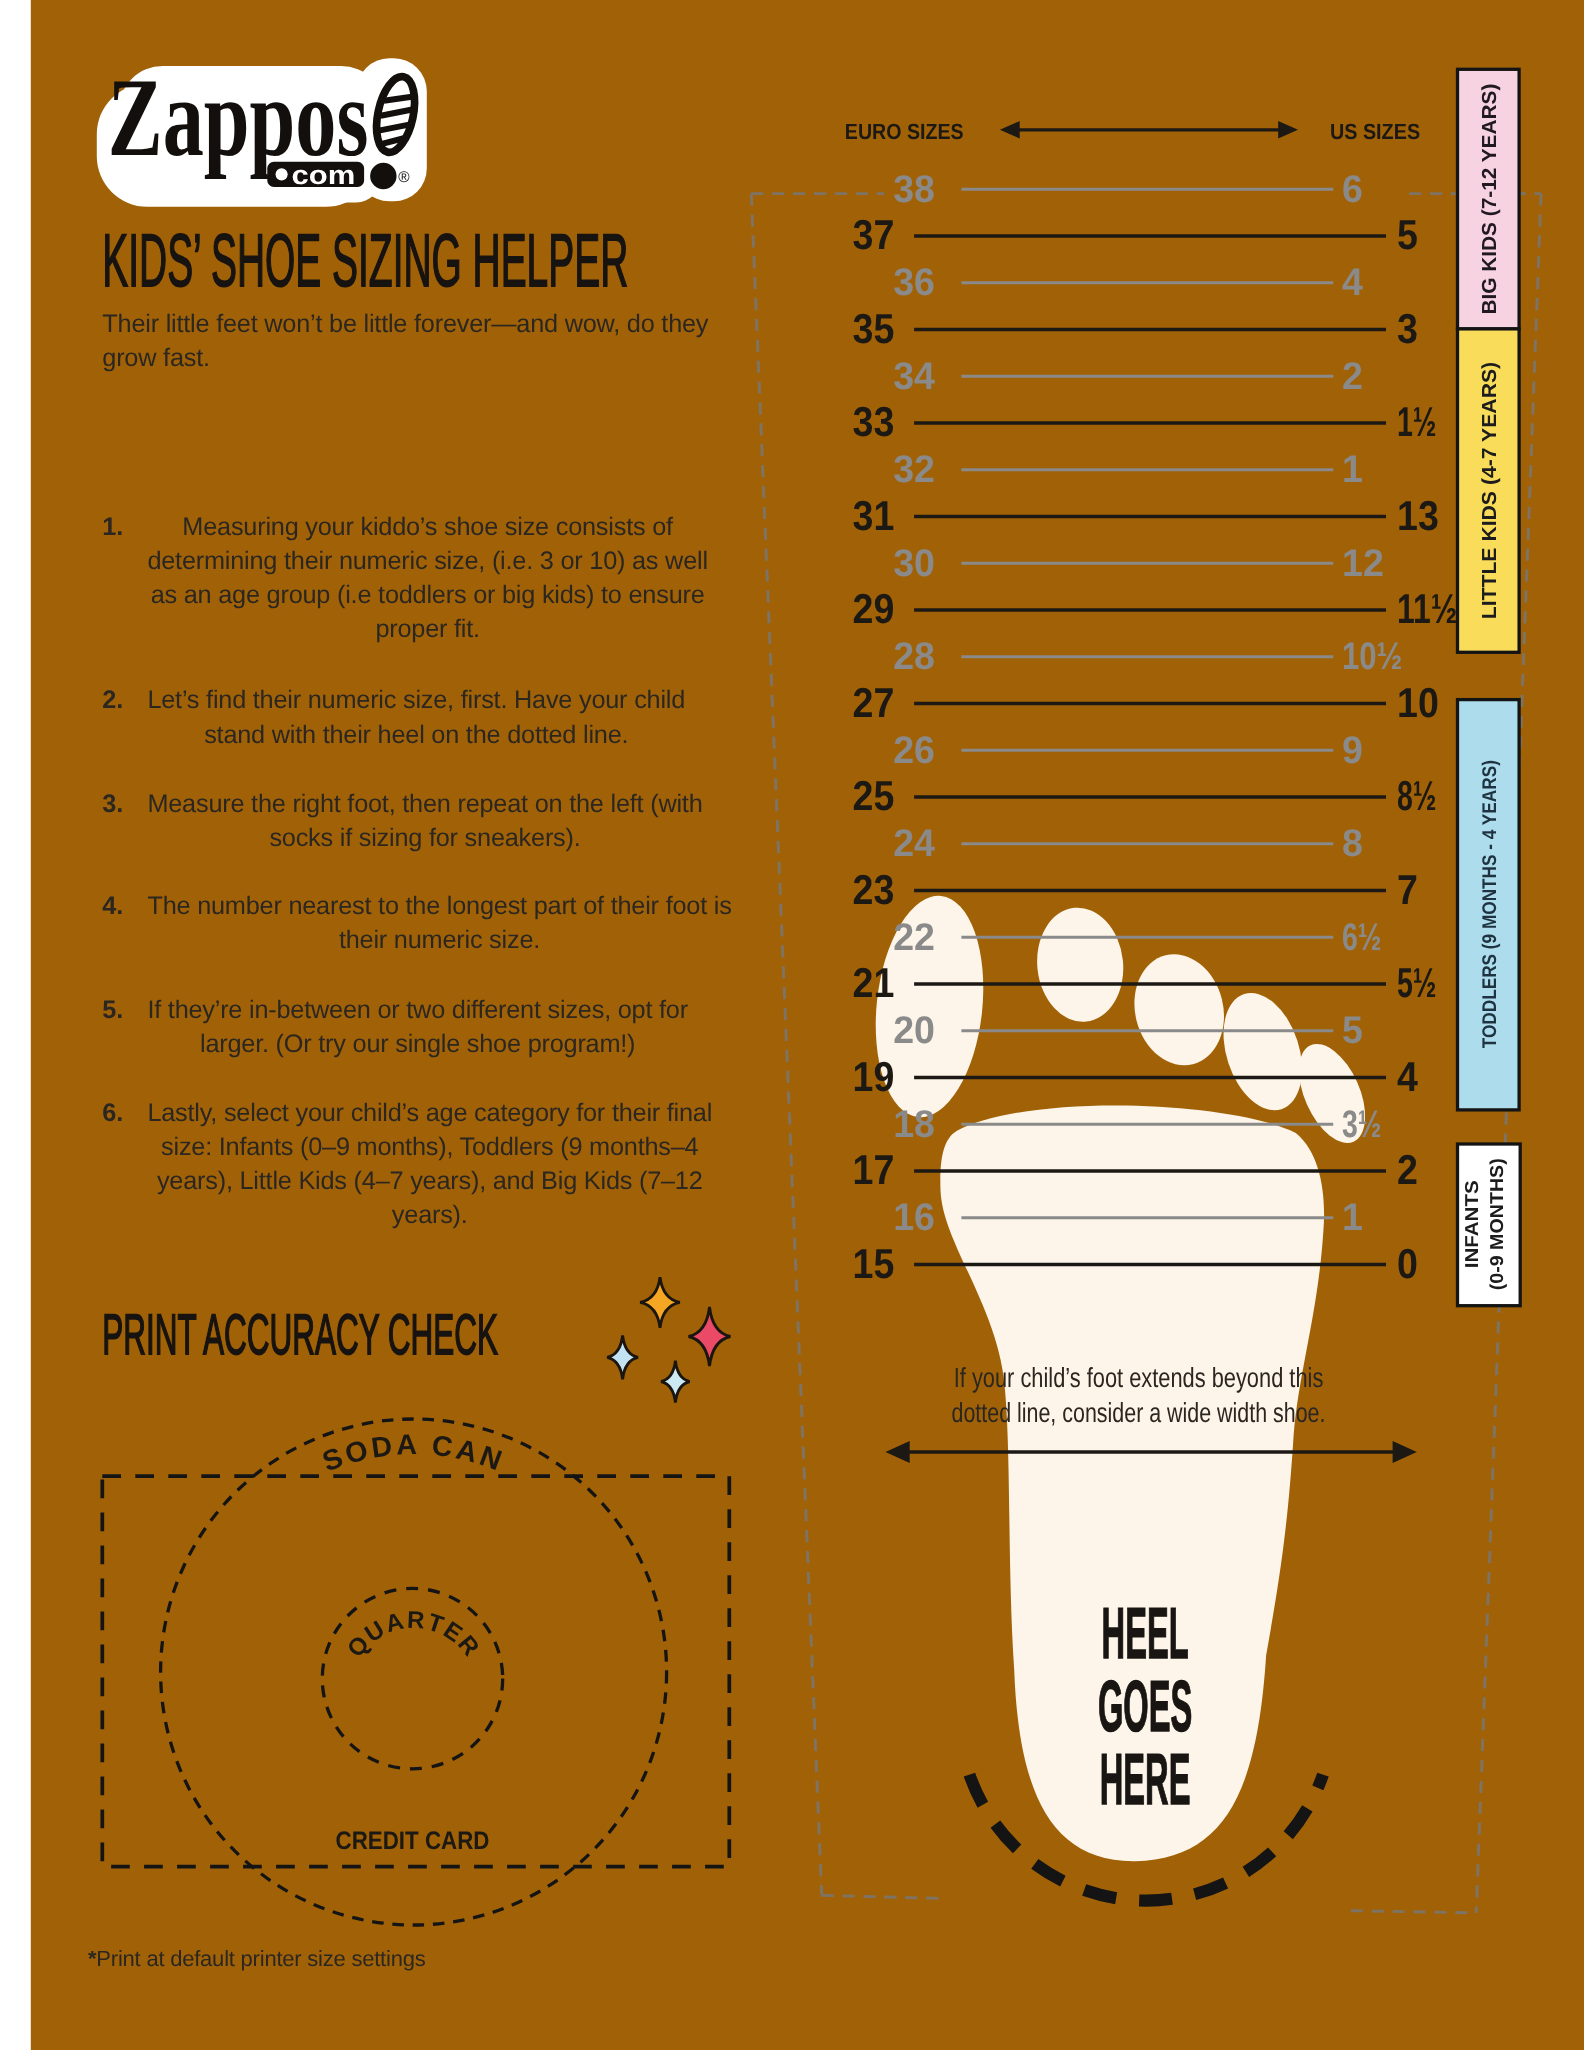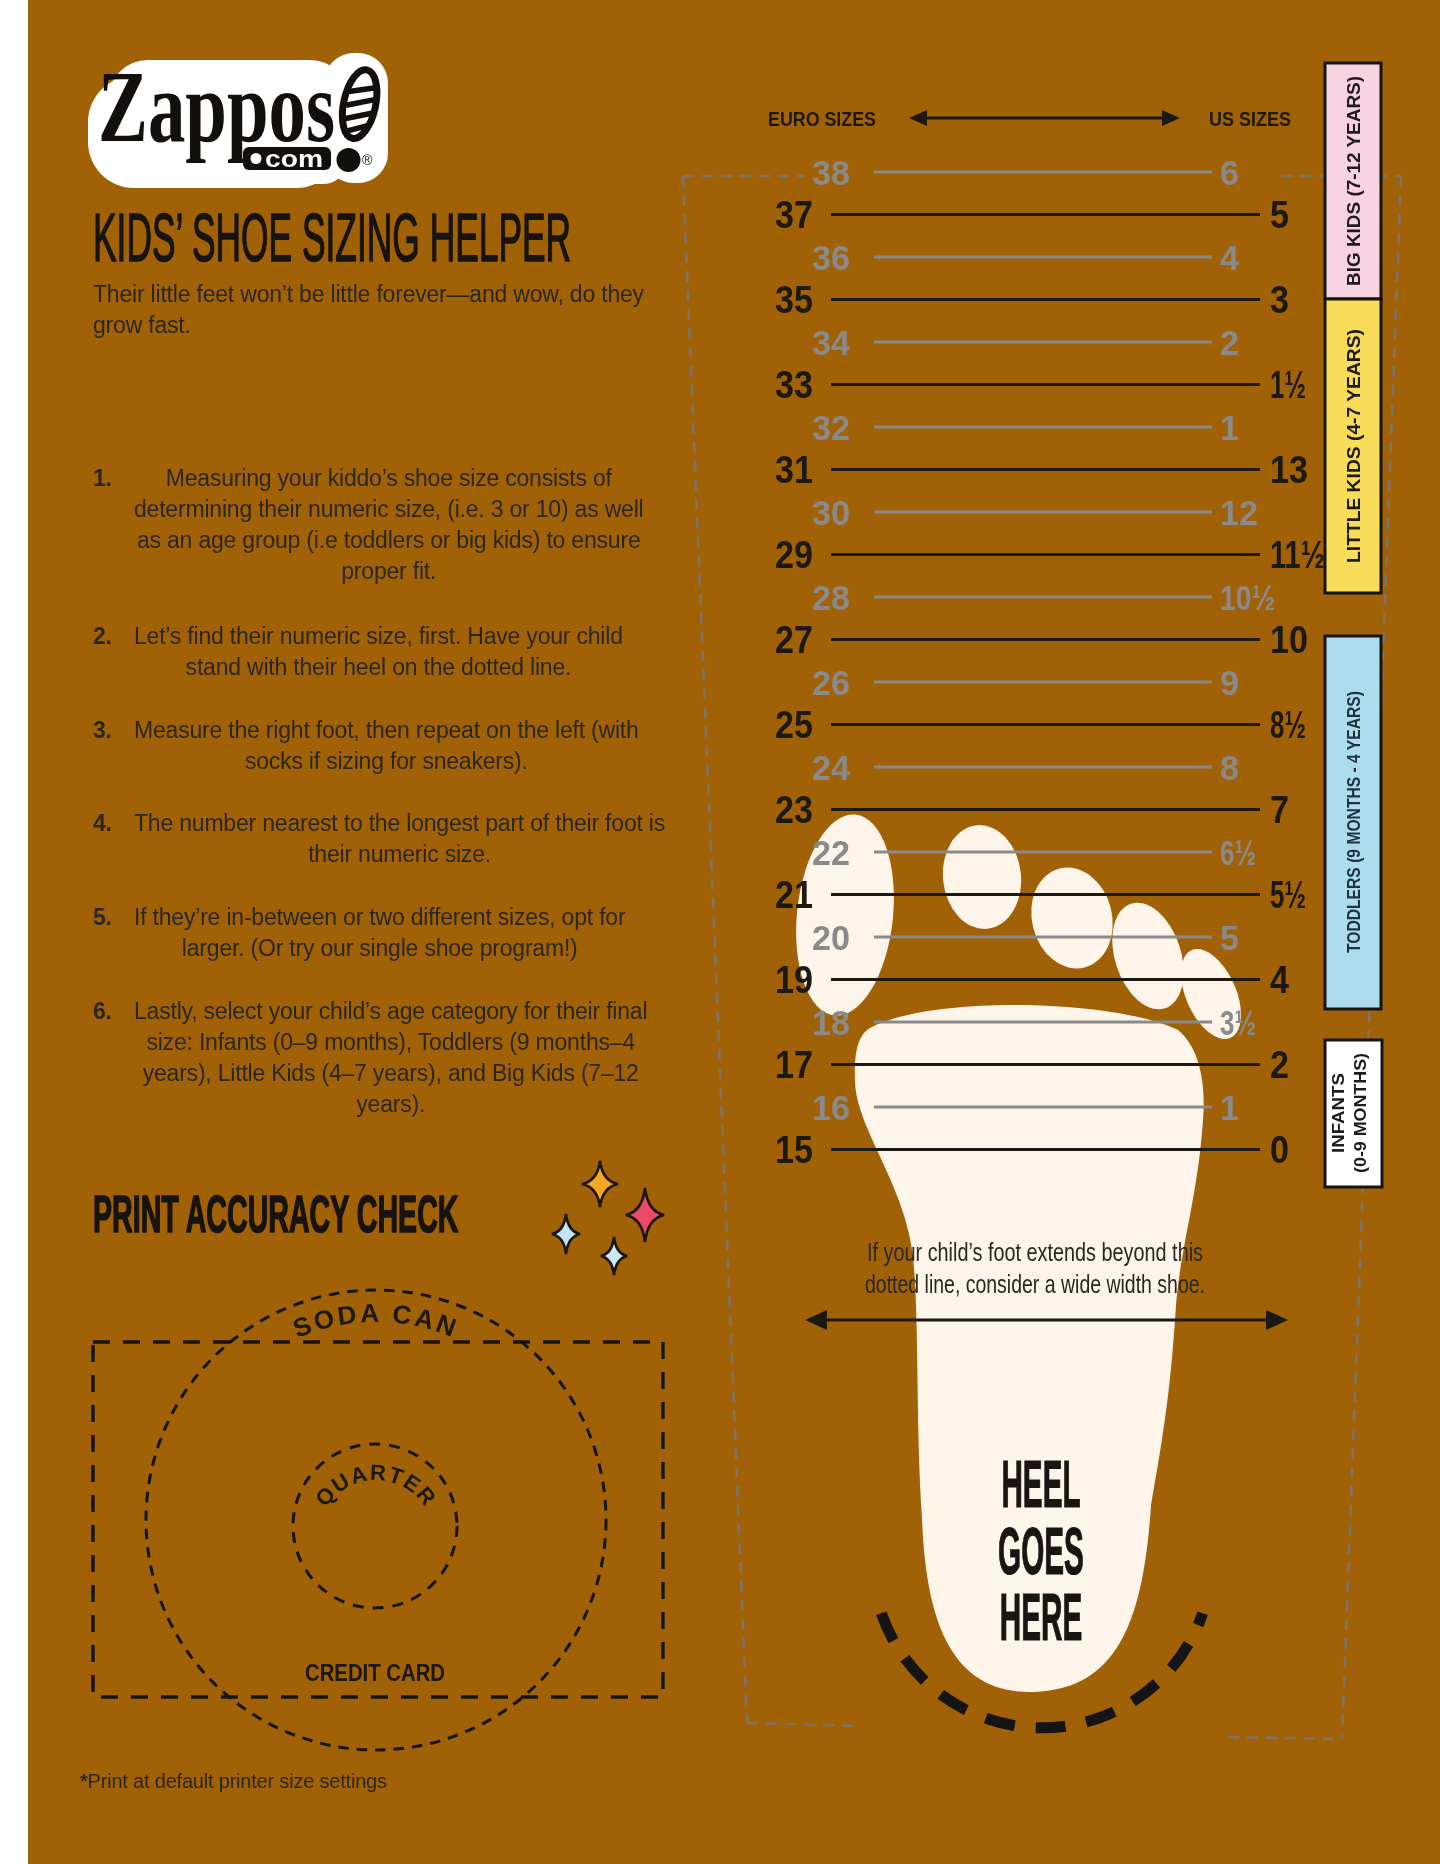--- a/index.html
+++ b/index.html
@@ -4,21 +4,21 @@
 <style>
   html,body { margin:0; padding:0; }
   #page { position:relative; width:1440px; height:1864px; background:#a16207;
           font-family:"Liberation Sans", sans-serif; overflow:hidden;margin-left:28px; }
   #page svg.overlay { position:absolute; left:0; top:0; }
   .logo { position:absolute; left:58px; top:52px; }
   .h1 { position:absolute; left:65px; top:198px; font-size:68px; font-weight:normal;
         color:#171310; white-space:nowrap; }
   .h1 span, .h2 span { display:inline-block; transform-origin:left top; transform:scaleX(0.52); -webkit-text-stroke:1.6px #171310; }
   .h2 span { transform:scaleX(0.55); }
-  .h2 { position:absolute; left:65px; top:1184px; font-size:52px; font-weight:bold;
+  .h2 { position:absolute; left:65px; top:1184px; font-size:52px; font-weight:normal;
         color:#171310; white-space:nowrap; }
   .para { position:absolute; left:65px; font-size:23px; line-height:31px; letter-spacing:-0.2px; color:#2b2620; }
   .item { position:absolute; left:65px; font-size:23px; line-height:31px; letter-spacing:-0.2px; color:#2b2620; }
   .item .num { position:absolute; left:0; top:0; font-weight:bold; }
   .item .itxt { margin-left:41px;text-align:center; }
   .foot-note { position:absolute; left:52px; top:1770px; font-size:20px; letter-spacing:-0.2px; color:#2b2620; }
 </style>
 </head>
 <body>
 <div id="page">

